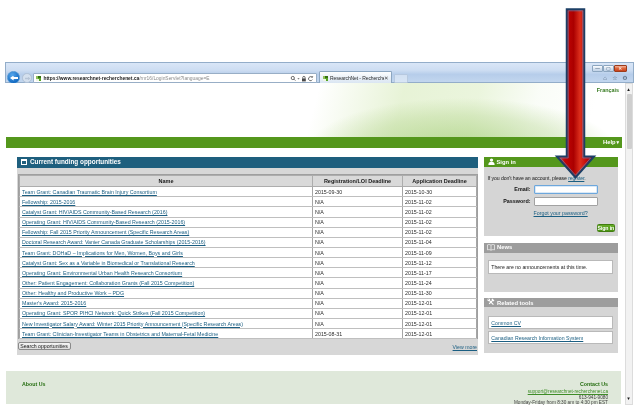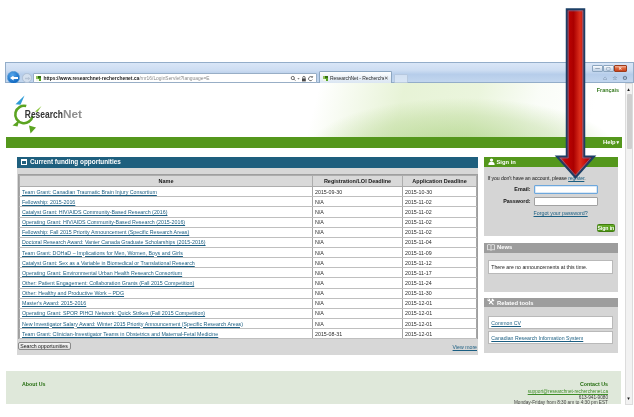--- a/index.html
+++ b/index.html
@@ -135,31 +135,20 @@
           <span class="x">✕</span>
         </div>
       <div id="newtab"></div>
       <div id="winbtns"><span class="b">—</span><span class="b">▢</span><span class="b close">✕</span></div>
       <div id="toolicons"><span>⌂</span><span>☆</span><span>⚙</span></div>
     </div>
 
     <div id="page">
       <div id="swoosh"></div>
       <div id="fr">Français</div>
-      <div id="logo">
-        <svg width="130" height="46" viewBox="0 0 130 46">
-          <path d="M 18.25 13.1 A 8.7 8.7 0 1 0 24.57 23" fill="none" stroke="#5ba421" stroke-width="2.6"></path>
-          <polygon points="7.5,11.3 16.5,2.6 12.5,11.8" fill="#2e9bd6"></polygon>
-          <polygon points="27,18.5 33.5,13 29.5,19" fill="#8cc63f"></polygon>
-          <polygon points="4.5,32.5 11.5,26.8 9.5,33.5" fill="#5ba421"></polygon>
-          <polygon points="21,32.5 28,34.5 22.5,40.5" fill="#5ba421"></polygon>
-          <text x="16.8" y="24.7" font-family="Liberation Sans, sans-serif" font-size="10.4" font-weight="bold" fill="#343434" textLength="38" lengthAdjust="spacingAndGlyphs">Research</text>
-          <text x="55" y="24.7" font-family="Liberation Sans, sans-serif" font-size="10.4" font-weight="bold" fill="#8f8f8f" textLength="19" lengthAdjust="spacingAndGlyphs">Net</text>
-        </svg>
-      </div>
       <div id="helpbar">
           <div class="help">Help</div>
         </div>
 
       <div id="lp">
         <div class="hdr"><span class="ic"></span>Current funding opportunities</div>
         <div id="tblwrap">
           <table id="t">
             <colgroup>
                 <col class="c1">

